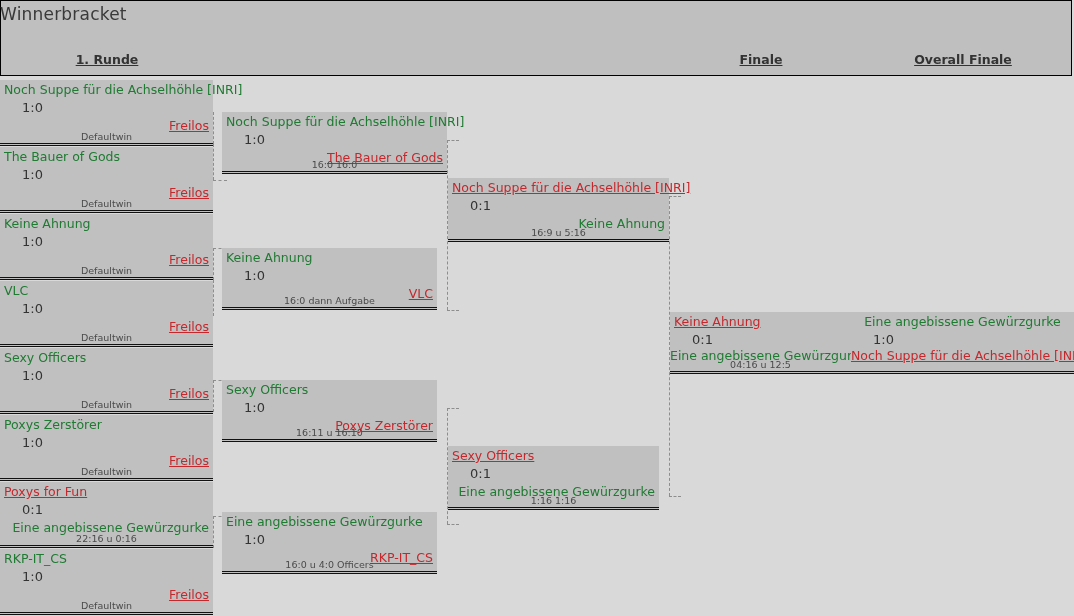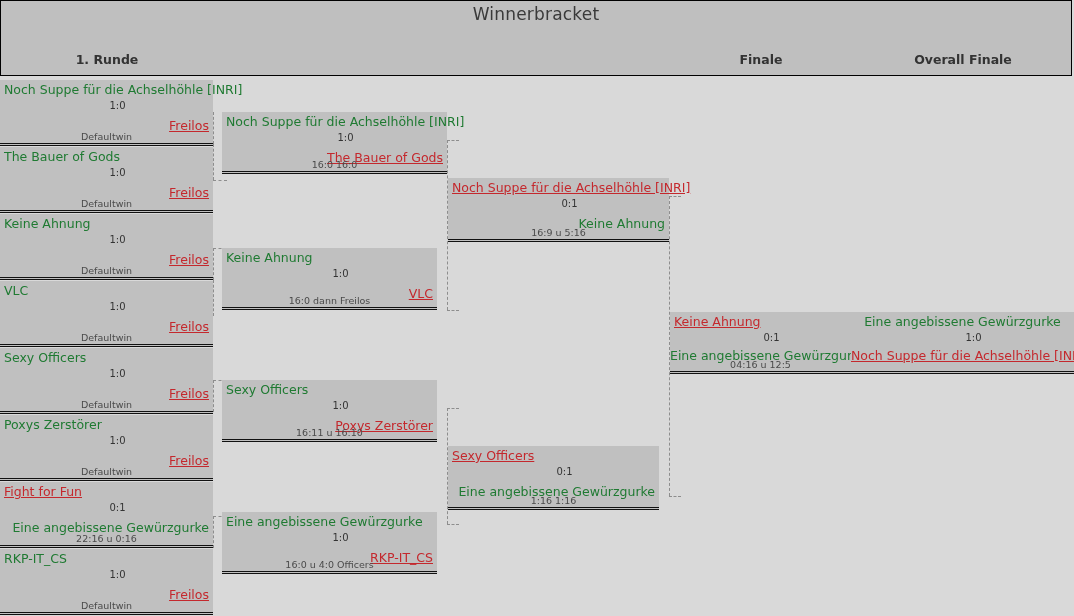--- a/index.html
+++ b/index.html
@@ -10,38 +10,38 @@
     color:#333;
   }
   #bracket{position:relative;width:1074px;height:616px;}
 
   
   .header-band{
     position:absolute;left:0;top:0;width:1072px;height:76px;
     background:#bfbfbf;border:1px solid #000;box-sizing:border-box;
   }
   .bracket-title{
-    position:absolute;left:0;top:4px;width:1072px;text-align:center;
+    position:absolute;left:0;top:4px;width:1072px;
     font-size:17px;color:#3a3a3a;letter-spacing:.2px;
   }
   .round-head{
     position:absolute;top:52px;text-align:center;
-    font-size:12.5px;font-weight:bold;color:#333;
+    font-size:12.5px;font-weight:bold;color:#333;text-decoration:underline;
   }
 
   
   .match{
     position:absolute;background:#c0c0c0;box-sizing:border-box;
     border-bottom:3px double #111;
   }
   .match .p-top{
     position:absolute;left:4px;top:2px;font-size:12.5px;white-space:nowrap;
   }
   .match .score{
-    position:absolute;left:0;right:0;text-align:center;font-size:10px;color:#333;margin-left:22px;
+    position:absolute;left:0;right:0;font-size:13px;color:#333;margin-left:22px;
   }
   .match .p-bot{
     position:absolute;right:4px;font-size:12.5px;white-space:nowrap;text-align:right;
   }
   .match .detail{
     position:absolute;left:0;right:0;bottom:1px;text-align:center;
     font-size:9.5px;color:#4a4a4a;
   }
   .win{color:#1f7a32;}
   .lose{color:#c4282d;text-decoration:underline;}
@@ -117,21 +117,21 @@
     <div class="p-bot lose" style="top:38px;">Freilos</div>
     <div class="detail">Defaultwin</div>
   </div>
   <div class="match" style="left:0;top:415px;width:213px;height:66px;">
     <div class="p-top win">Poxys Zerstörer</div>
     <div class="score" style="top:20px;">1:0</div>
     <div class="p-bot lose" style="top:38px;">Freilos</div>
     <div class="detail">Defaultwin</div>
   </div>
   <div class="match" style="left:0;top:482px;width:213px;height:66px;">
-    <div class="p-top lose">Fight for Fun</div>
+    <div class="p-top lose">Poxys for Fun</div>
     <div class="score" style="top:20px;">0:1</div>
     <div class="p-bot win" style="top:38px;">Eine angebissene Gewürzgurke</div>
     <div class="detail">22:16 u 0:16</div>
   </div>
   <div class="match" style="left:0;top:549px;width:213px;height:66px;">
     <div class="p-top win">RKP-IT_CS</div>
     <div class="score" style="top:20px;">1:0</div>
     <div class="p-bot lose" style="top:38px;">Freilos</div>
     <div class="detail">Defaultwin</div>
   </div>
@@ -139,21 +139,21 @@
   <div class="match" style="left:222px;top:112px;width:225px;height:62px;">
     <div class="p-top win">Noch Suppe für die Achselhöhle [INRI]</div>
     <div class="score" style="top:20px;">1:0</div>
     <div class="p-bot lose" style="top:38px;">The Bauer of Gods</div>
     <div class="detail">16:0 16:0</div>
   </div>
   <div class="match" style="left:222px;top:248px;width:215px;height:62px;">
     <div class="p-top win">Keine Ahnung</div>
     <div class="score" style="top:20px;">1:0</div>
     <div class="p-bot lose" style="top:38px;">VLC</div>
-    <div class="detail">16:0 dann Freilos</div>
+    <div class="detail">16:0 dann Aufgabe</div>
   </div>
   <div class="match" style="left:222px;top:380px;width:215px;height:62px;">
     <div class="p-top win">Sexy Officers</div>
     <div class="score" style="top:20px;">1:0</div>
     <div class="p-bot lose" style="top:38px;">Poxys Zerstörer</div>
     <div class="detail">16:11 u 16:10</div>
   </div>
   <div class="match" style="left:222px;top:512px;width:215px;height:62px;">
     <div class="p-top win">Eine angebissene Gewürzgurke</div>
     <div class="score" style="top:20px;">1:0</div>

